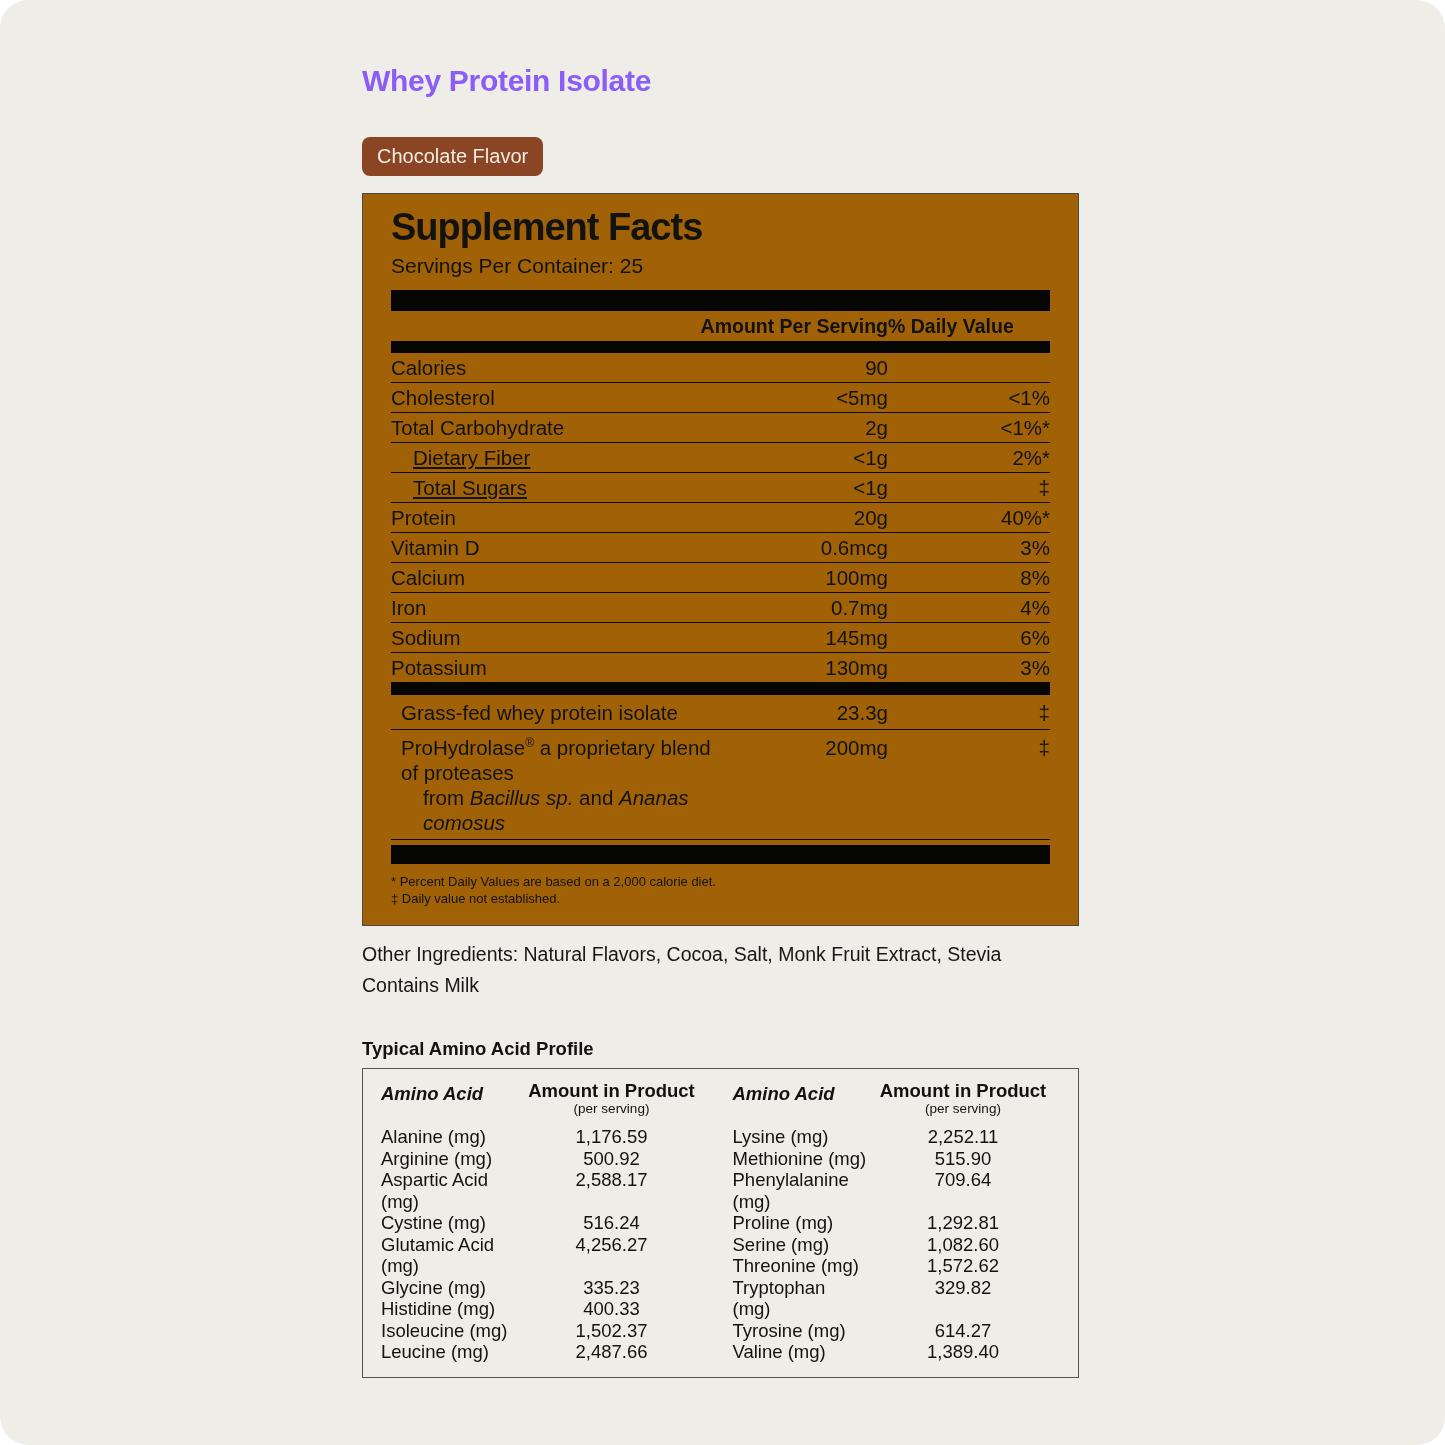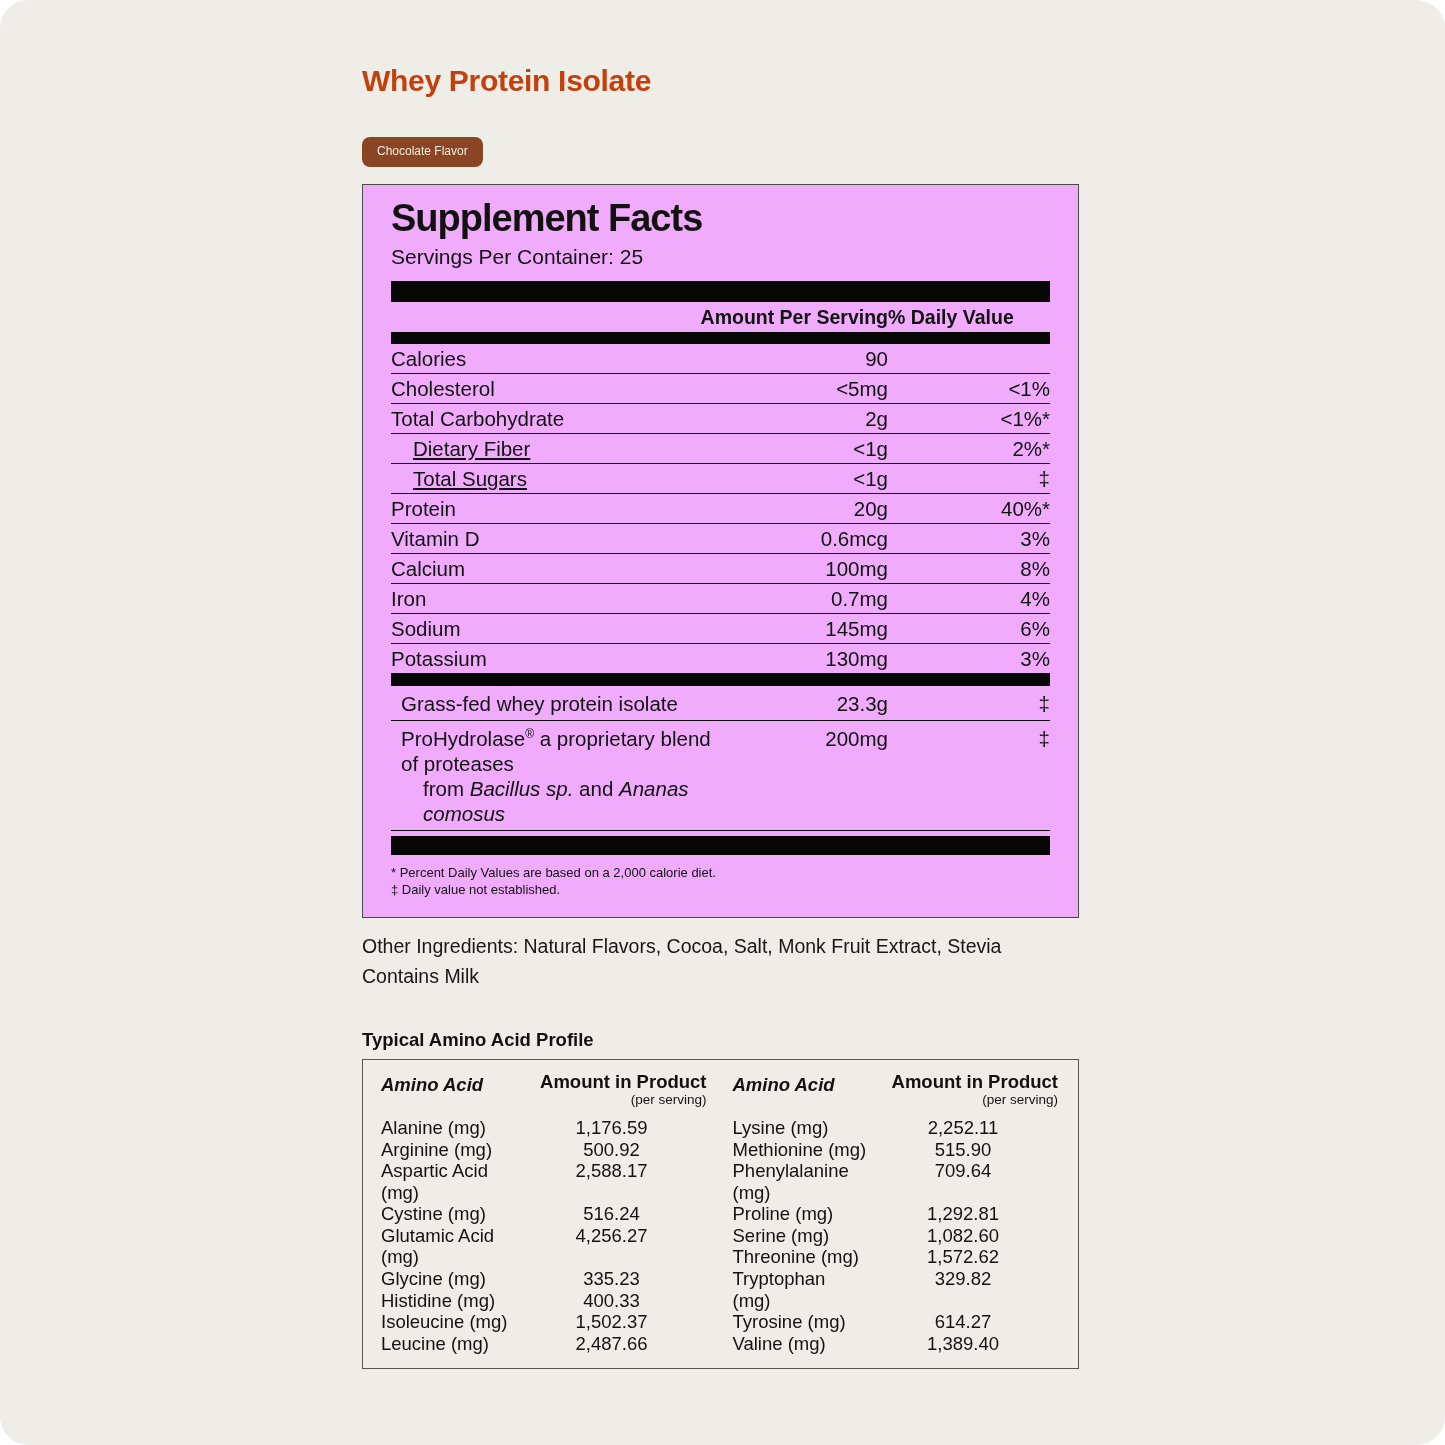--- a/index.html
+++ b/index.html
@@ -24,42 +24,42 @@
     top: 0;
     width: 717px;
   }
 
   
   .page-title {
     margin: 64px 0 0 0;
     font-size: 30px;
     font-weight: bold;
     letter-spacing: -0.3px;
-    color: #c2410c;
+    color: #8b5cf6;
   }
   .flavor-badge {
     display: inline-block;
     margin-top: 39px;
     padding: 8px 15px 9px 15px;
     background: #8a4624;
     color: #f2ebe2;
-    font-size: 12px;
+    font-size: 20px;
     border-radius: 8px;
     border: none;
     font-family: inherit;
     line-height: 1.1;
     cursor: default;
   }
 
   
   .facts-panel {
     margin-top: 17px;
     border: 1.5px solid #4b4a45;
     padding: 12px 28px 10px 28px;
-    background: #f0abfc;
+    background: #a16207;
     box-sizing: border-box;
   }
   .facts-title {
     margin: 2px 0 0 0;
     font-size: 38px;
     font-weight: bold;
     letter-spacing: -1px;
     line-height: 1.05;
   }
   .serving-line {
@@ -150,21 +150,21 @@
     align-items: start;
     margin-bottom: 9px;
   }
   .amino-header .h-name {
     font-size: 18.5px;
     font-weight: bold;
     padding-top: 2px;
     font-style: italic;
   }
   .amino-header .h-amount {
-    text-align: right;
+    text-align: center;
     font-size: 18.5px;
     font-weight: bold;
     line-height: 1.1;
   }
   .amino-header .h-sub {
     display: block;
     font-size: 13.5px;
     font-weight: normal;
     margin-top: 1px;
   }

